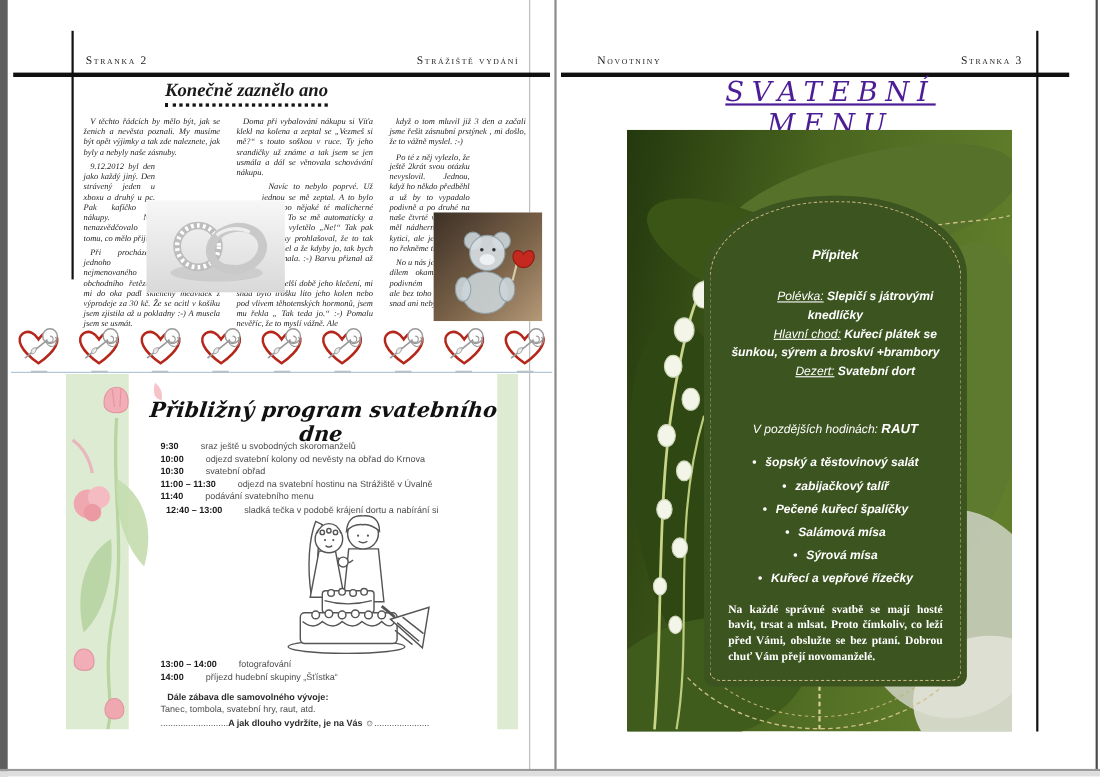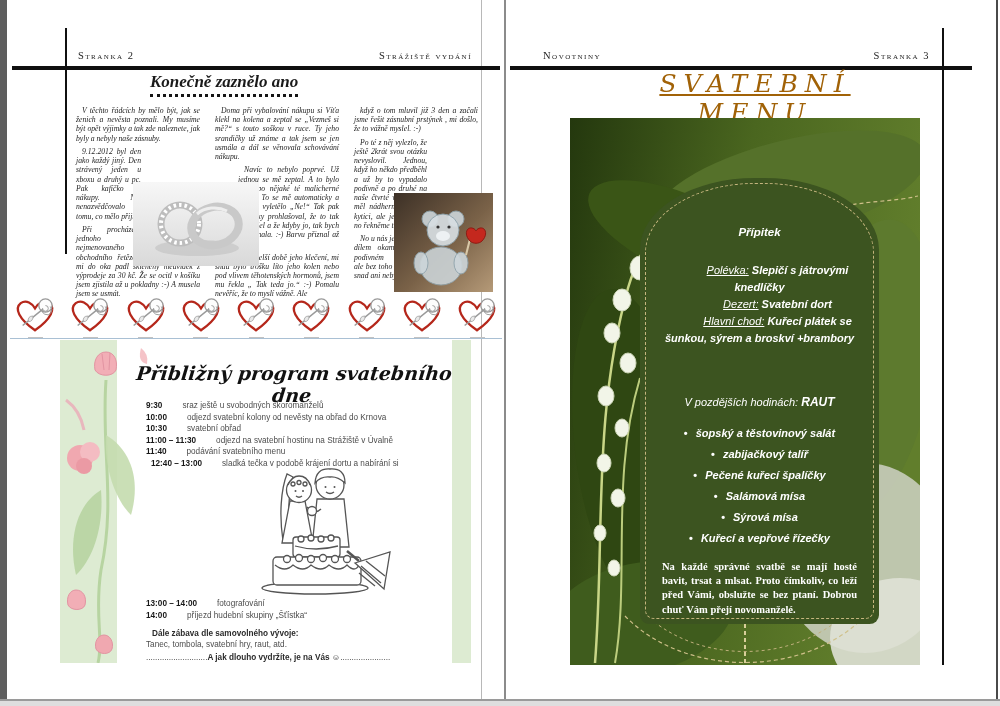--- a/index.html
+++ b/index.html
@@ -51,34 +51,34 @@
   .sched2{left:146px;top:598px;font-family:"Liberation Sans",sans-serif;
       font-size:8.2px;line-height:12px;color:#4d4d4d;}
   .more{left:146px;top:628px;width:300px;font-family:"Liberation Sans",sans-serif;
       font-size:8.2px;line-height:11px;color:#4d4d4d;}
   .more .mt{font-weight:bold;color:#2b2b2b;padding-left:6px;}
   .more .closing{margin-top:2px;}
   .more .closing b{color:#2b2b2b;}
 
   
   .menu-title{left:600px;top:70px;width:310px;text-align:center;
-      font:italic 25px "DejaVu Serif",serif;letter-spacing:7px;color:#a16207;}
+      font:italic 25px "DejaVu Serif",serif;letter-spacing:7px;color:#4c1d95;}
   .menu-title div{text-decoration:underline;line-height:1.15;}
   .photo3{left:570px;top:118px;width:350px;height:547px;}
   .plaque{left:70px;top:60px;width:239px;height:446px;background:#3c5420;
       border-radius:48% 48% 4% 4% / 16% 16% 2% 2%;}
   .plaque-inner{position:absolute;inset:5px;border:1px dashed #c5b57e;border-radius:inherit;}
   .plaque-content{position:absolute;inset:0;padding:48px 12px 0;box-sizing:border-box;
       color:#fff;font-family:"Liberation Sans",sans-serif;text-align:center;}
   .toast{font:italic bold 11.5px "Liberation Sans",sans-serif;}
   .courses{margin-top:24px;font-size:11px;line-height:17px;}
   .c-label{font-style:italic;}
   .c-label.u{text-decoration:underline;padding-left:36px;}
   .c-val{font-weight:bold;font-style:italic;}
-  .later{margin-top:48px;font-style:italic;font-size:11px;}
+  .later{margin-top:36px;font-style:italic;font-size:11px;}
   .later b{font-size:12px;}
   .buffet{margin:14px 0 0;padding:0;list-style:none;font:italic bold 11px/21px "Liberation Sans",sans-serif;}
   .buffet li .dot{margin-right:8px;font-style:normal;}
   .menu-footer{margin-top:11px;font:bold 10.5px/1.35 "Liberation Serif",serif;
       text-align:justify;padding:0 10px;}
 </style>
 </head>
 <body>
 
 <svg width="0" height="0" style="position:absolute">
@@ -364,22 +364,22 @@
         <path d="M75,496 C128,546 222,546 275,496" fill="none" stroke="#bfb07c" stroke-width="1" stroke-dasharray="3,3"></path>
         <path d="M175,506 L175,547" stroke="#d8cf9a" stroke-width="2" stroke-dasharray="4,3"></path>
       </svg>
 
       <div class="plaque" style="position:absolute;">
         <div class="plaque-inner"></div>
         <div class="plaque-content">
           <div class="toast">Přípitek</div>
           <div class="courses">
             <div><span class="c-label u">Polévka:</span> <span class="c-val">Slepičí s játrovými knedlíčky</span></div>
+            <div><span class="c-label u">Hlavní chod:</span> <span class="c-val">Kuřecí plátek se šunkou, sýrem a broskví +brambory</span></div>
             <div><span class="c-label u">Dezert:</span> <span class="c-val">Svatební dort</span></div>
-            <div><span class="c-label u">Hlavní chod:</span> <span class="c-val">Kuřecí plátek se šunkou, sýrem a broskví +brambory</span></div>
           </div>
           <div class="later"><span>V pozdějších hodinách:</span> <b>RAUT</b></div>
           <ul class="buffet">
             <li><span class="dot">•</span><span>šopský a těstovinový salát</span></li>
             <li><span class="dot">•</span><span>zabijačkový talíř</span></li>
             <li><span class="dot">•</span><span>Pečené kuřecí špalíčky</span></li>
             <li><span class="dot">•</span><span>Salámová mísa</span></li>
             <li><span class="dot">•</span><span>Sýrová mísa</span></li>
             <li><span class="dot">•</span><span>Kuřecí a vepřové řízečky</span></li>
           </ul>

